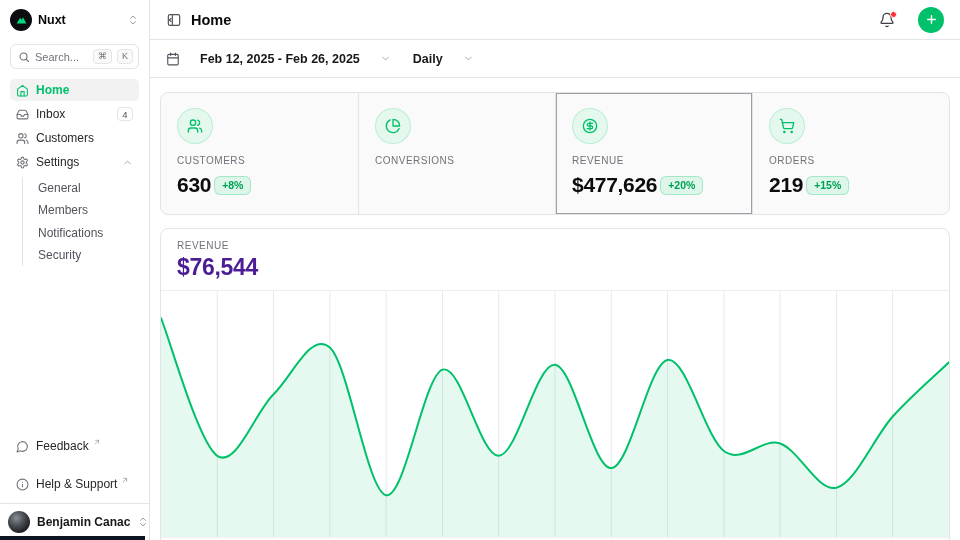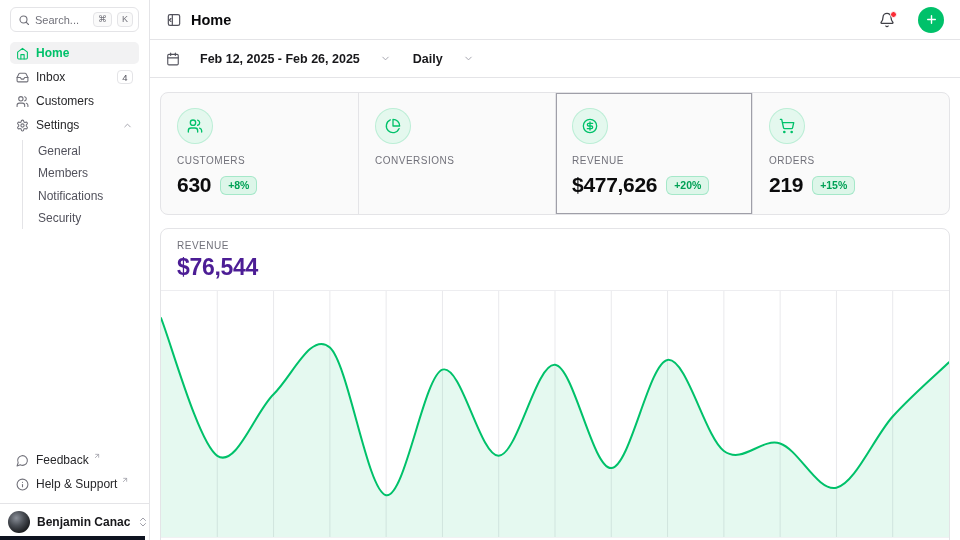--- a/index.html
+++ b/index.html
@@ -57,21 +57,21 @@
   }
   .sub-list {
     margin:2px 0 2px 12px; border-left:1px solid #e4e4e7;
     padding-left:9px; display:flex; flex-direction:column; gap:1px;
   }
   .sub-item {
     height:21.5px; display:flex; align-items:center;
     font-size:12px; color:#52525c; padding:0 6px; border-radius:5px; cursor:pointer;
   }
 
-  .side-footer { padding:4px 10px 8px 10px; display:flex; flex-direction:column; gap:2px; }
+  .side-footer { padding:4px 10px 8px 10px; display:flex; flex-direction:column; gap:16px; }
   .foot-item {
     display:flex; align-items:center; gap:7px; height:22px; padding:0 6px;
     font-size:12px; color:#27272a; border-radius:5px; cursor:pointer;
   }
   .foot-item .nicon { color:#71717a; display:flex; }
   .ext { color:#9f9fa8; margin-left:-3px; align-self:flex-start; margin-top:3px; }
 
   .user-row {
     border-top:1px solid #e4e4e7; padding:7px 8px;
     display:flex; align-items:center; gap:7px; cursor:pointer;
@@ -125,21 +125,21 @@
   .stat-cell { padding:15px 16px 17px 16px; cursor:pointer; }
   .stat-cell + .stat-cell { border-left:1px solid #e4e4e7; }
   .stat-cell.highlight { box-shadow:inset 0 0 0 1px #9f9fa8; }
   .stat-icon {
     width:36px; height:36px; border-radius:50%;
     background:#e4f8ee; border:1px solid rgba(0,193,106,0.18);
     display:flex; align-items:center; justify-content:center; color:#00c16a;
     margin-bottom:11px;
   }
   .stat-label { font-size:10px; letter-spacing:0.5px; color:#71717a; margin-bottom:7px; }
-  .stat-value-row { display:flex; align-items:center; gap:9px; }
+  .stat-value-row { display:flex; align-items:center; gap:3px; }
   .stat-value { font-size:21px; font-weight:700; color:#0c0c0d; letter-spacing:-0.3px; }
   .delta-badge {
     font-size:10.5px; font-weight:600; color:#00a155;
     background:#ddf6e9; border:1px solid rgba(0,193,106,0.25);
     border-radius:6px; padding:2.5px 7px;
   }
 
   
   .chart-card {
     margin-top:13px; border:1px solid #e4e4e7; border-radius:8px;
@@ -150,20 +150,34 @@
   .chart-value { font-size:23px; font-weight:700; color:#4c1d95; letter-spacing:-0.3px; }
   .chart-plot { position:relative; height:247px; border-top:1px solid #ededf0; }
   .chart-plot svg { position:absolute; inset:0; width:100%; height:100%; }
   .chart-xaxis { position:relative; height:18px; border-top:1px solid #f1f1f3; }
 </style>
 </head>
 <body>
 
 <aside class="sidebar">
 
+  <div class="team-row">
+    <span class="team-logo">
+      <svg width="13" height="13" viewBox="0 0 24 24">
+          <path d="M3 17.5 9.6 7l2.6 4.1L14.7 6 21 17.5H3z" fill="#00dc82"></path>
+        </svg>
+    </span>
+    <span class="team-name">Nuxt</span>
+    <span class="selector-icon">
+      <svg width="12" height="12" viewBox="0 0 24 24" fill="none" stroke="currentColor" stroke-width="2" stroke-linecap="round" stroke-linejoin="round">
+          <path d="m7 15 5 5 5-5"></path>
+          <path d="m7 9 5-5 5 5"></path>
+        </svg>
+    </span>
+  </div>
 
   <div class="search-box">
     <span class="nicon" style="color:#71717a;display:flex;">
       <svg width="12" height="12" viewBox="0 0 24 24" fill="none" stroke="currentColor" stroke-width="2.2" stroke-linecap="round">
           <circle cx="11" cy="11" r="7"></circle>
           <path d="m21 21-4.3-4.3"></path>
         </svg>
     </span>
     <span class="ph">Search...</span>
     <span class="kbd">⌘</span>

